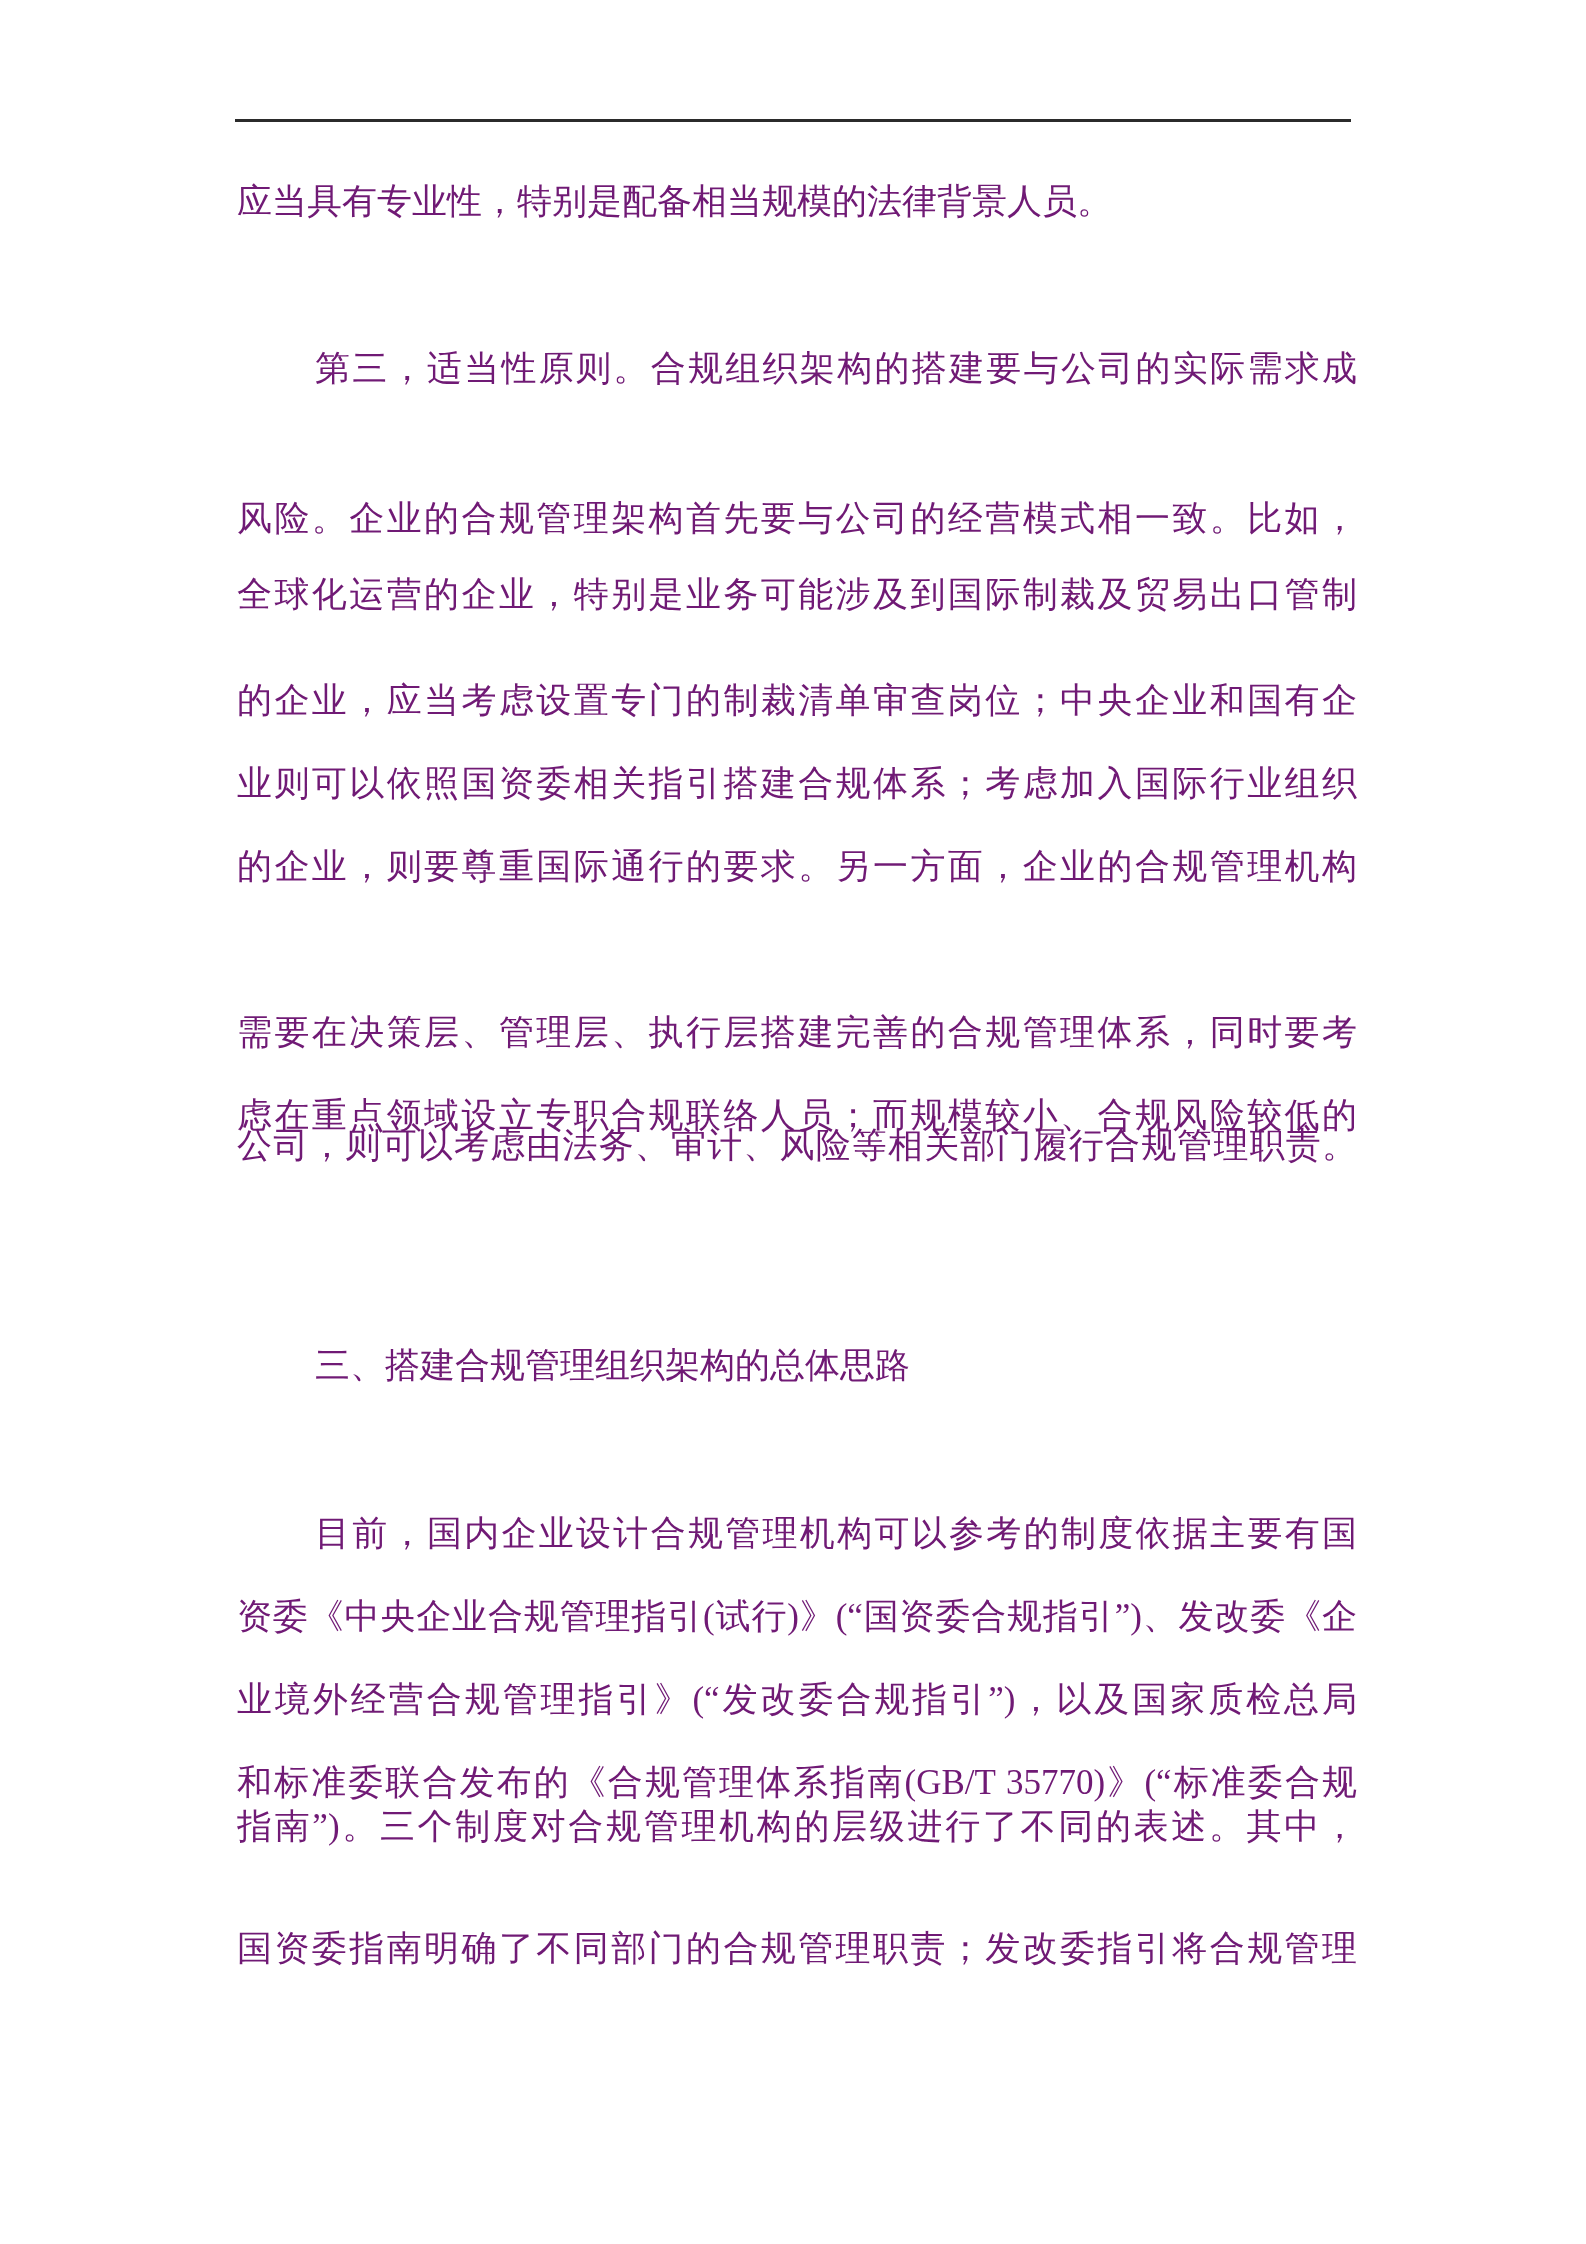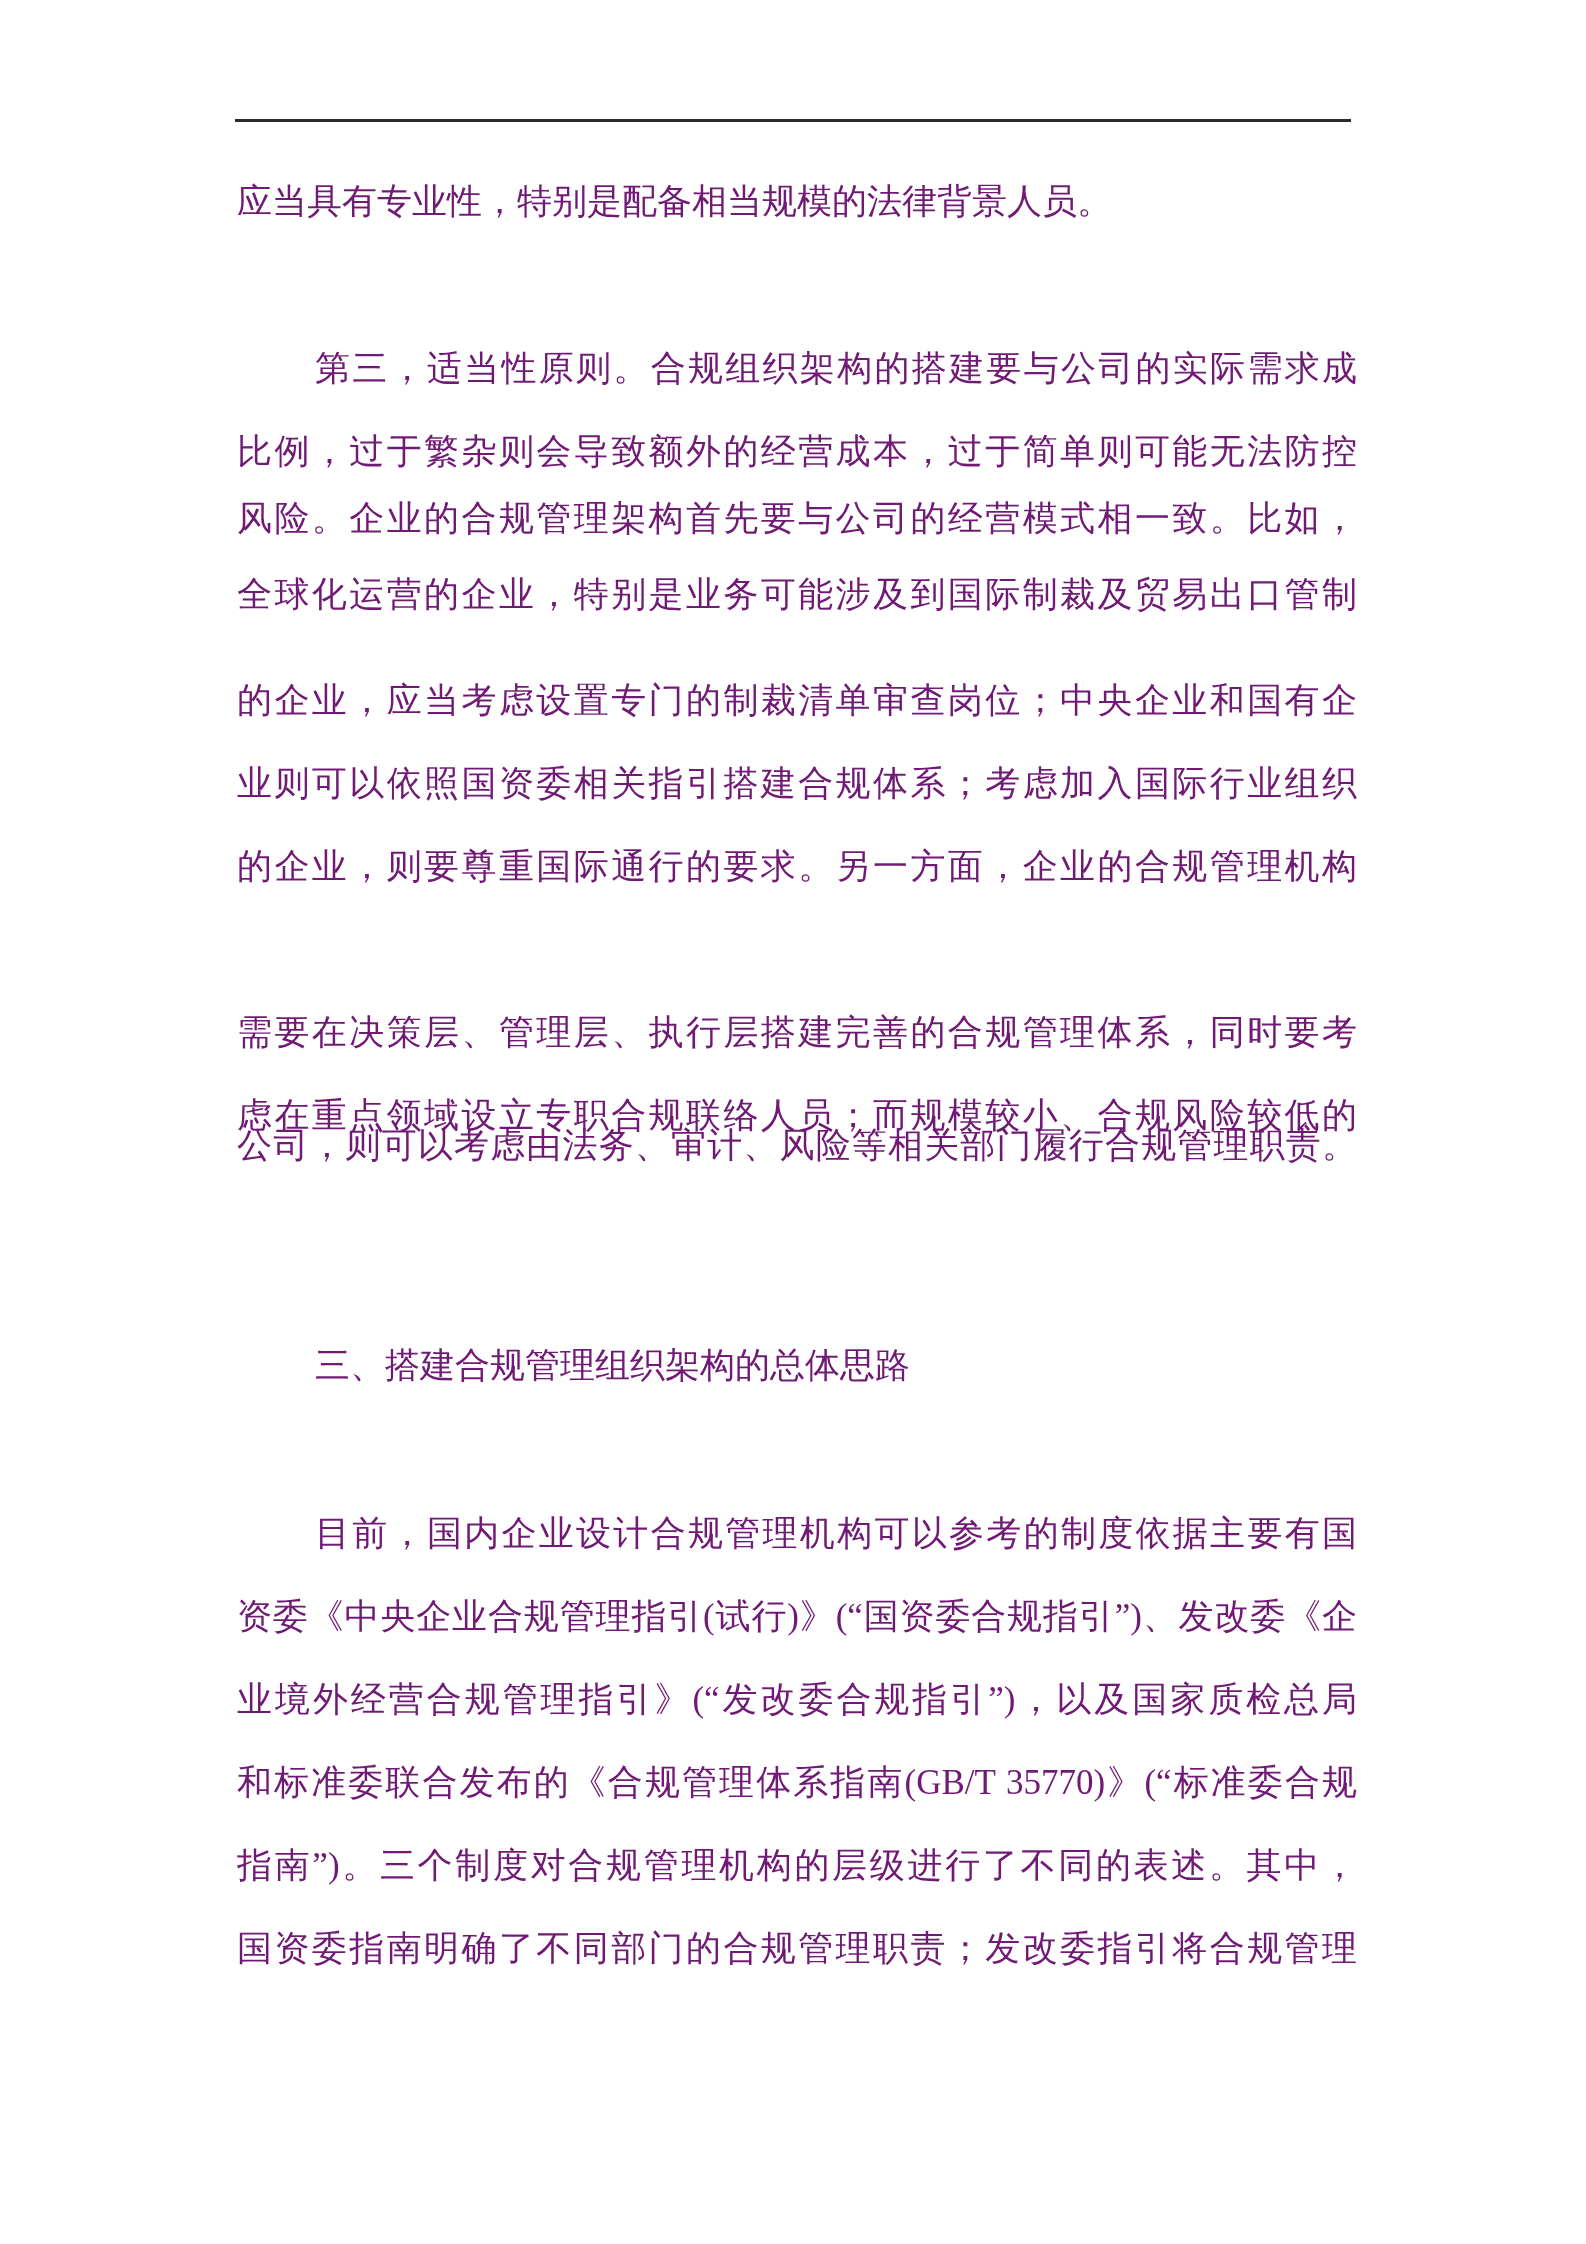--- a/index.html
+++ b/index.html
@@ -54,31 +54,30 @@
   </style>
 </head>
 <body>
 
 <div class="page">
   <div class="header-rule"></div>
 
   <div class="line" style="top:172px;">应当具有专业性，特别是配备相当规模的法律背景人员。</div>
 
   <div class="line indent justify" style="top:339px;">第三，适当性原则。合规组织架构的搭建要与公司的实际需求成</div>
-  <div class="line justify" style="top:422px;">比例，过于繁杂则会导致额外的经营成本，过于简单则可能无法防控</div>
   <div class="line justify" style="top:489px;">风险。企业的合规管理架构首先要与公司的经营模式相一致。比如，</div>
   <div class="line justify" style="top:565px;">全球化运营的企业，特别是业务可能涉及到国际制裁及贸易出口管制</div>
   <div class="line justify" style="top:671px;">的企业，应当考虑设置专门的制裁清单审查岗位；中央企业和国有企</div>
   <div class="line justify" style="top:754px;">业则可以依照国资委相关指引搭建合规体系；考虑加入国际行业组织</div>
   <div class="line justify" style="top:837px;">的企业，则要尊重国际通行的要求。另一方面，企业的合规管理机构</div>
   <div class="line justify" style="top:1003px;">需要在决策层、管理层、执行层搭建完善的合规管理体系，同时要考</div>
   <div class="line justify" style="top:1086px;">虑在重点领域设立专职合规联络人员；而规模较小、合规风险较低的</div>
   <div class="line justify" style="top:1116px;">公司，则可以考虑由法务、审计、风险等相关部门履行合规管理职责。</div>
 
   <div class="line indent" style="top:1336px;">三、搭建合规管理组织架构的总体思路</div>
 
   <div class="line indent justify" style="top:1504px;">目前，国内企业设计合规管理机构可以参考的制度依据主要有国</div>
   <div class="line justify" style="top:1587px;">资委《中央企业合规管理指引(试行)》(“国资委合规指引”)、发改委《企</div>
   <div class="line justify" style="top:1670px;">业境外经营合规管理指引》(“发改委合规指引”)，以及国家质检总局</div>
   <div class="line justify" style="top:1753px;">和标准委联合发布的《合规管理体系指南(GB/T 35770)》(“标准委合规</div>
-  <div class="line justify" style="top:1836px;">指南”)。三个制度对合规管理机构的层级进行了不同的表述。其中，</div>
+  <div class="line justify" style="top:1797px;">指南”)。三个制度对合规管理机构的层级进行了不同的表述。其中，</div>
   <div class="line justify" style="top:1919px;">国资委指南明确了不同部门的合规管理职责；发改委指引将合规管理</div>
 </div>
 
 </body></html>

